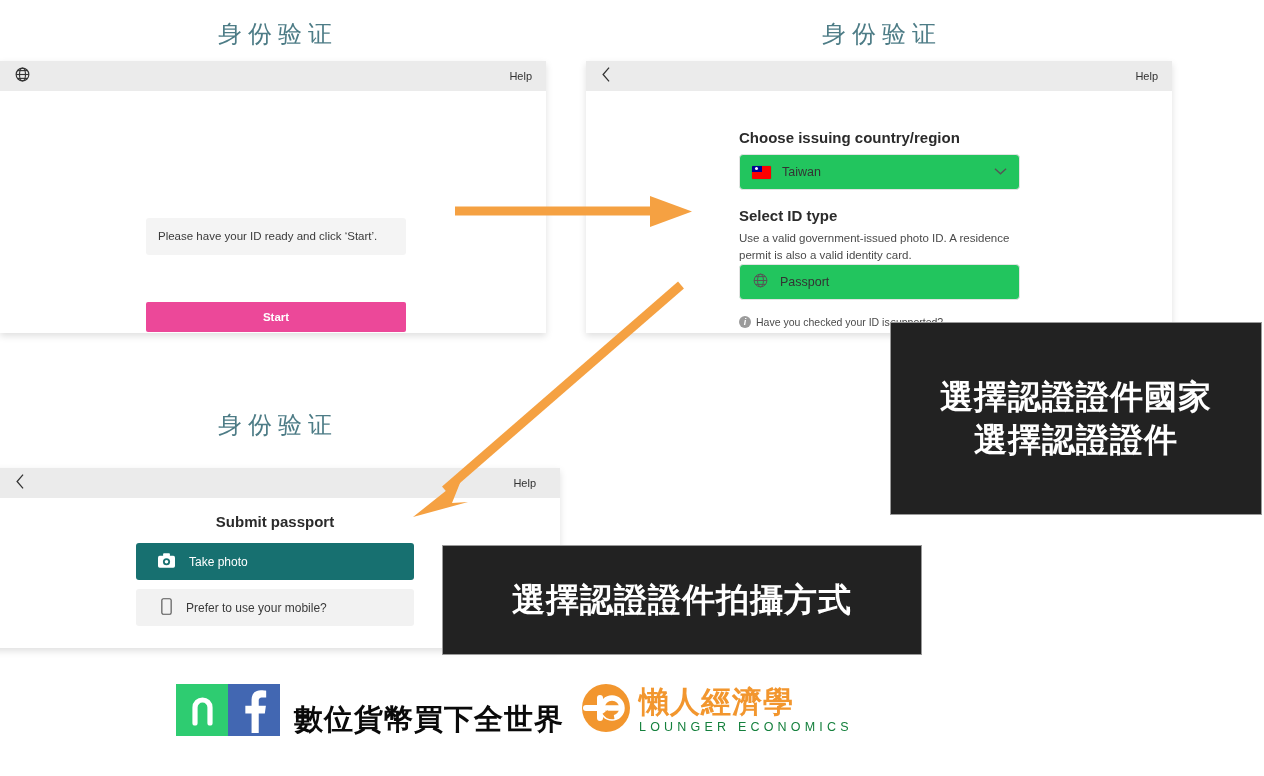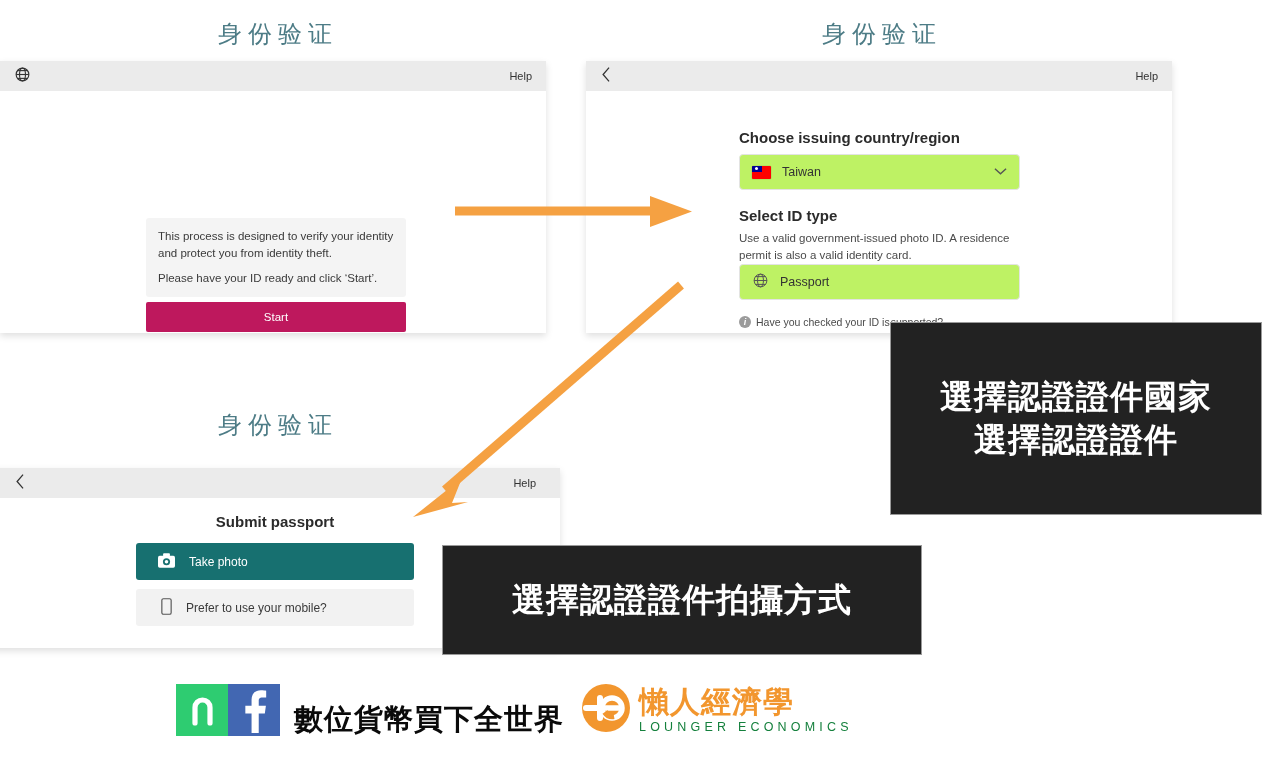--- a/index.html
+++ b/index.html
@@ -52,38 +52,38 @@
     background:#f4f4f4;
     border-radius:3px;
     padding:10px 12px;
     font-size:11.5px;
     line-height:1.45;
     color:#3a3a3a;
   }
   .sv-box p{margin:0;}
   .sv-box p + p{margin-top:9px;}
   .btn-primary{
-    background:#be185d;
+    background:#ec4899;
     color:#fff;
     font-size:11.5px;
-    font-weight:400;
+    font-weight:700;
     text-align:center;
     border-radius:2px;
     padding:9px 0;
   }
 
   
   .fld-label{
     font-size:15px;font-weight:700;color:#2b2b2b;
   }
   .fld-sub{
     font-size:11.5px;color:#4a4a4a;line-height:1.45;margin-top:3px;
   }
   .select-box{
-    background:#bef264;
+    background:#22c55e;
     border:1px solid #e3e3e3;
     border-radius:4px;
     height:36px;
     display:flex;align-items:center;
     padding:8px 12px;
     box-sizing:border-box;
     gap:11px;
     font-size:12.5px;
     color:#333;
   }
@@ -168,21 +168,20 @@
         <ellipse cx="12" cy="12" rx="4.2" ry="9"></ellipse>
         <line x1="5" y1="6.5" x2="19" y2="6.5"></line>
         <line x1="5" y1="17.5" x2="19" y2="17.5"></line>
       </svg>
     </span>
     <span class="help">Help</span>
   </div>
 
 
   <div class="abs sv-box" style="left:146px;top:157px;width:260px;box-sizing:border-box;">
-    <p>This process is designed to verify your identity and protect you from identity theft.</p>
     <p>Please have your ID ready and click ‘Start’.</p>
   </div>
 
   <div class="abs btn-primary" style="left:146px;top:241px;width:260px;">Start</div>
 </div>
 
 <div class="abs panel-title" style="left:822px;top:18px;">身份验证</div>
 
 <div class="abs panel panel-shadow" style="left:586px;top:61px;width:586px;height:272px;">
   <div class="topbar">

